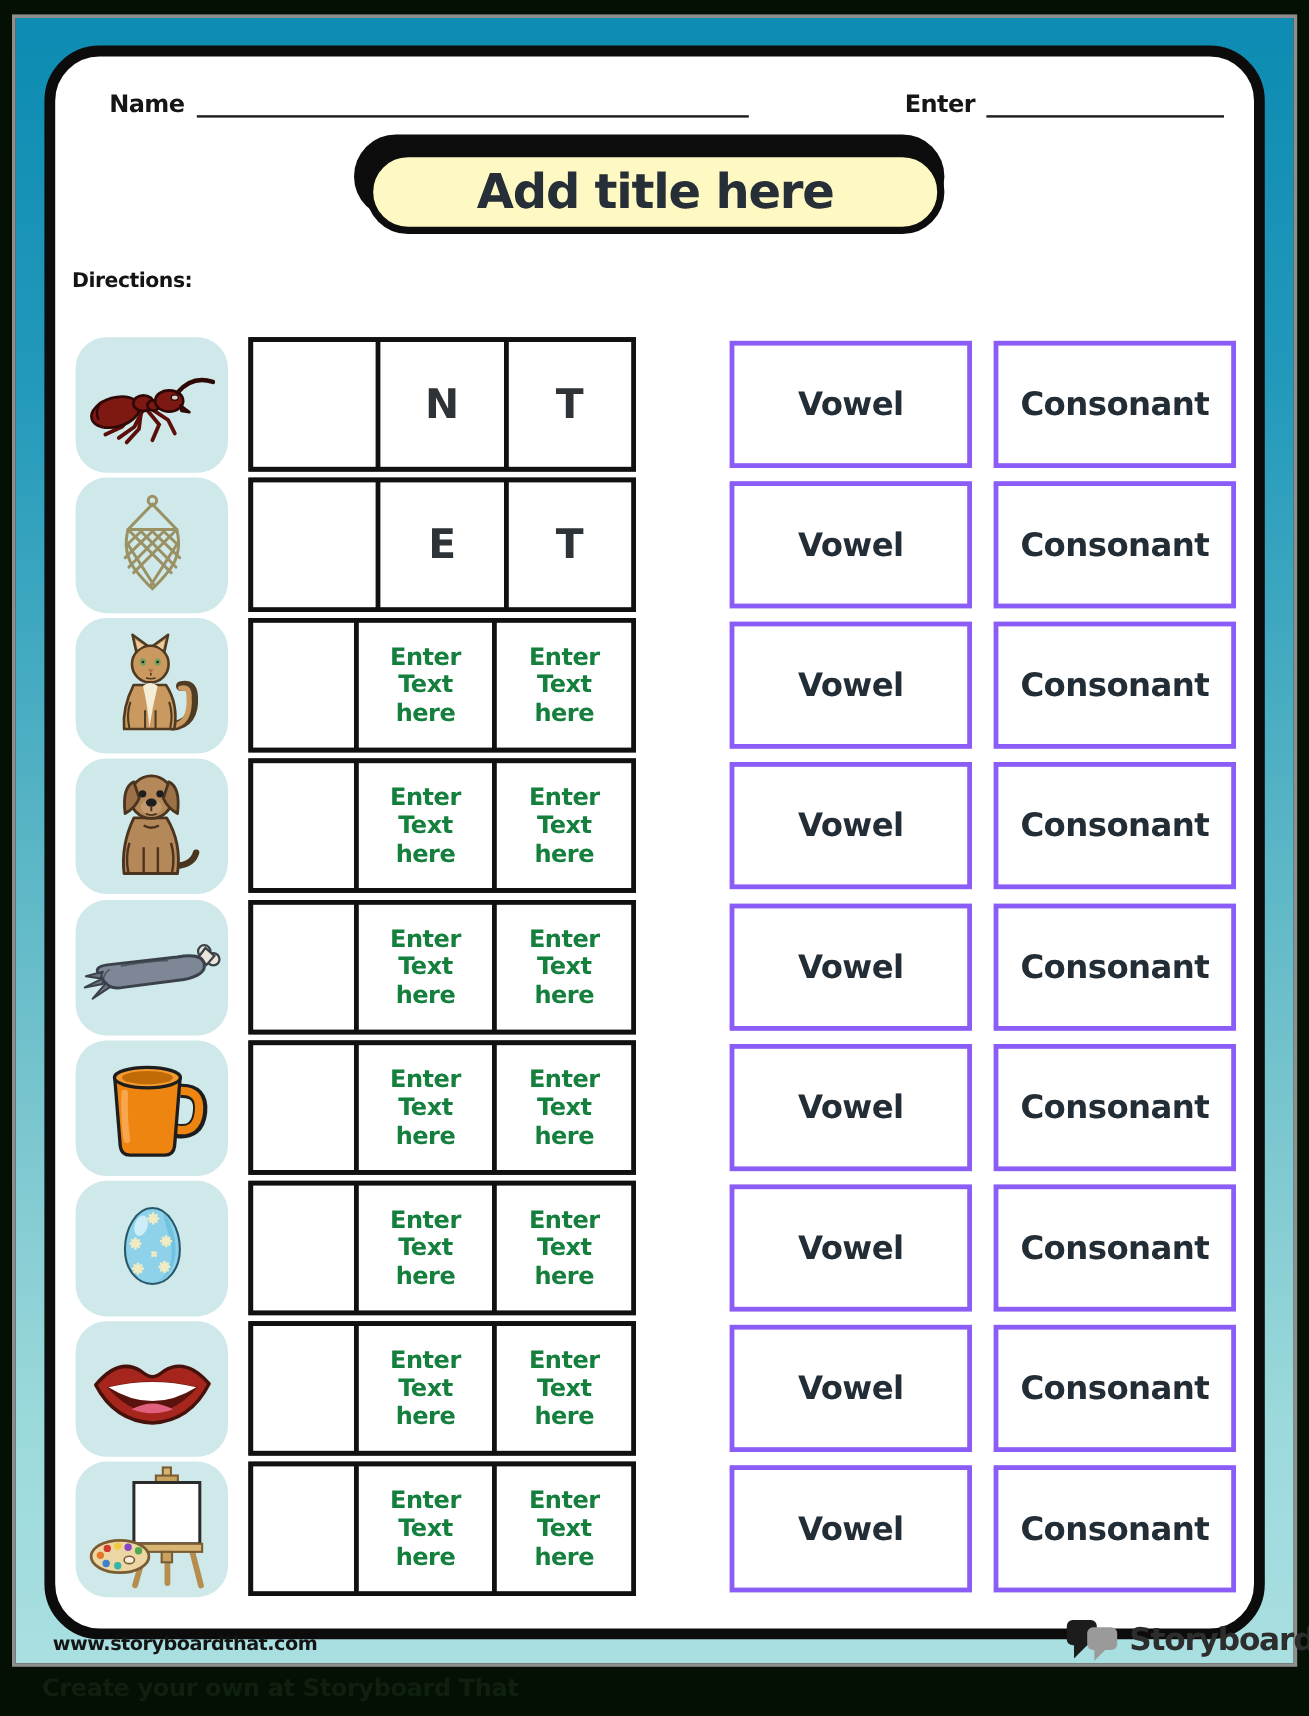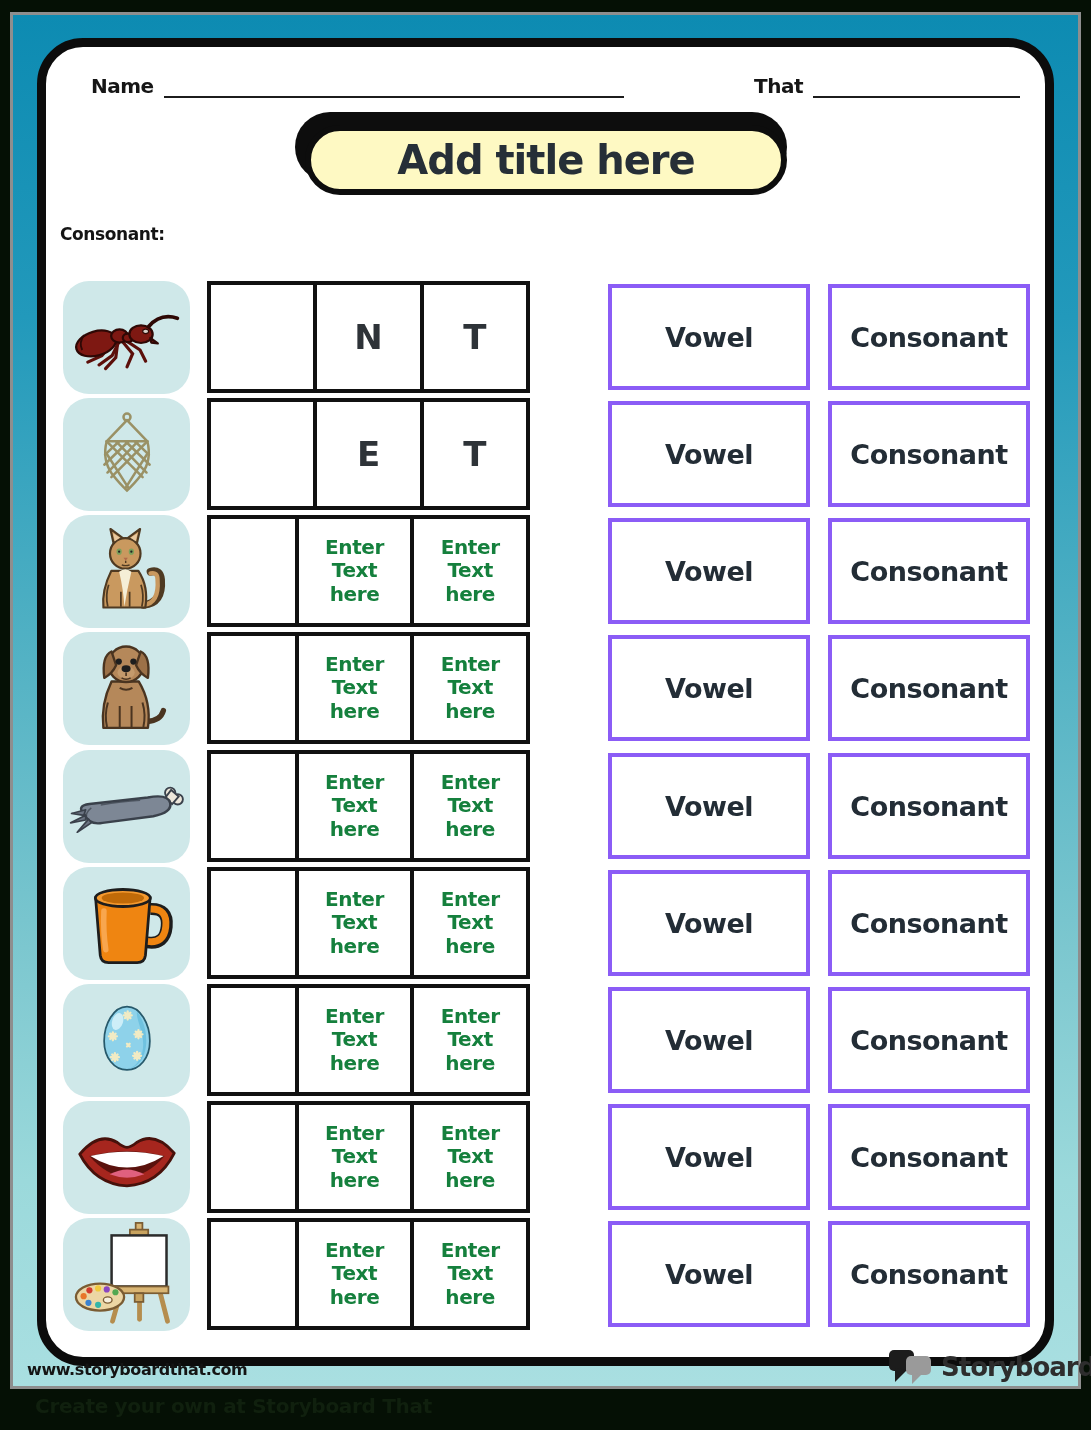--- a/index.html
+++ b/index.html
@@ -52,47 +52,47 @@
   .cell.ph{font-size:20px;line-height:1.18;letter-spacing:-0.4px;color:#15803d;padding:0 14px;}
   .choice{
     position:absolute;top:3px;width:202px;height:106px;box-sizing:border-box;
     background:#fff;border:4px solid #8b5cf6;
     display:flex;align-items:center;justify-content:center;
     font-size:27px;font-weight:bold;color:#232d36;letter-spacing:-0.5px;
   }
   .choice.vowel{left:608px;}
   .choice.consonant{left:828px;}
   
-  .footer-url{position:absolute;left:27px;top:1360px;font-size:16px;font-weight:bold;color:#141414;letter-spacing:-0.4px;}
+  .footer-url{position:absolute;left:44px;top:1360px;font-size:16px;font-weight:bold;color:#141414;letter-spacing:-0.4px;}
   .logo{position:absolute;left:888px;top:1344px;height:46px;display:flex;align-items:center;gap:7px;}
   .logo-text{font-size:26px;font-weight:bold;letter-spacing:-1px;}
   .logo-text .p1{color:#2d2d2d;}
   .bottom-note{position:absolute;left:35px;top:1394px;font-size:20px;font-weight:bold;color:#10200e;letter-spacing:-0.3px;}
 </style>
 </head>
 <body>
 
 <div class="teal-panel"></div>
 <div class="card"></div>
 
 <div class="field field-name">
   <span class="lbl">Name</span>
   <span class="line"></span>
 </div>
 <div class="field field-date">
-  <span class="lbl">That</span>
+  <span class="lbl">Enter</span>
   <span class="line"></span>
 </div>
 
 <div class="title-wrap">
   <div class="title-shadow"></div>
   <div class="title-pill">Add title here</div>
 </div>
 
-<div class="directions">Consonant:</div>
+<div class="directions">Directions:</div>
 
 <div id="rows">
   <div class="row" style="top: 281px;">
     <div class="icon-card">
       <span class="icon-holder"><svg width="112" height="84" viewBox="0 0 120 90">
   <g stroke="#5c0f0a" stroke-width="3.4" fill="none" stroke-linecap="round">
     <path d="M56 52 L66 64 L60 78"></path>
               <path d="M59 50 L74 60 L80 72"></path>
     <path d="M50 52 L48 68 L37 80"></path>
               <path d="M45 52 L33 66 L18 73"></path>

